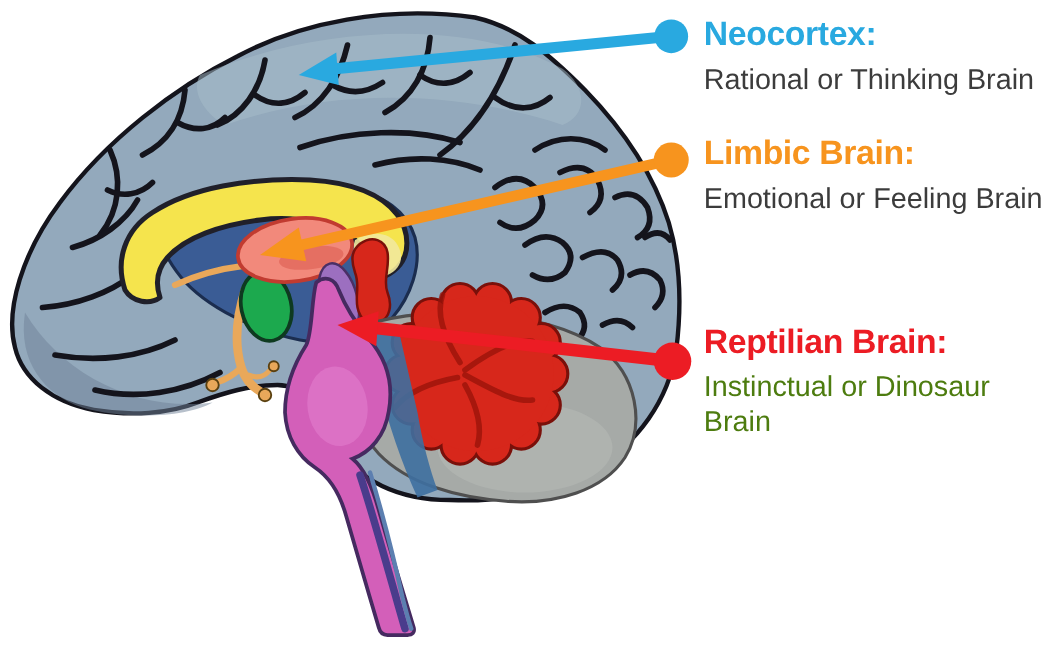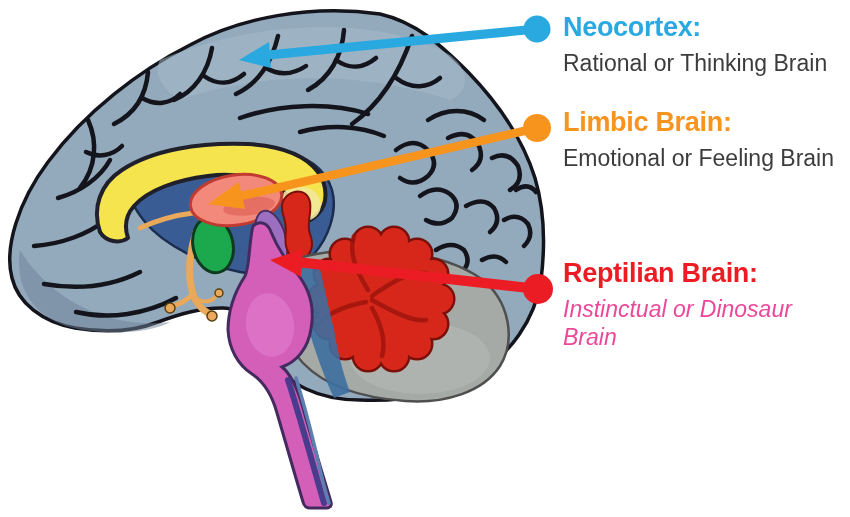--- a/index.html
+++ b/index.html
@@ -203,16 +203,16 @@
     <span class="subtitle" style="color: rgb(60, 60, 60);">Rational or Thinking Brain</span>
   </div>
 
   <div class="label" id="label-limbic">
     <span class="title" style="color: rgb(247, 148, 30);">Limbic Brain:</span>
     <span class="subtitle" style="color: rgb(60, 60, 60);">Emotional or Feeling Brain</span>
   </div>
 
   <div class="label" id="label-reptilian">
     <span class="title" style="color: rgb(236, 28, 36);">Reptilian Brain:</span>
-    <span class="subtitle" style="color: #ec4899; font-style: italic;">Instinctual or Dinosaur Brain</span>
+    <span class="subtitle" style="color: #4d7c0f;">Instinctual or Dinosaur Brain</span>
   </div>
 
 </div>
 
 </body></html>

